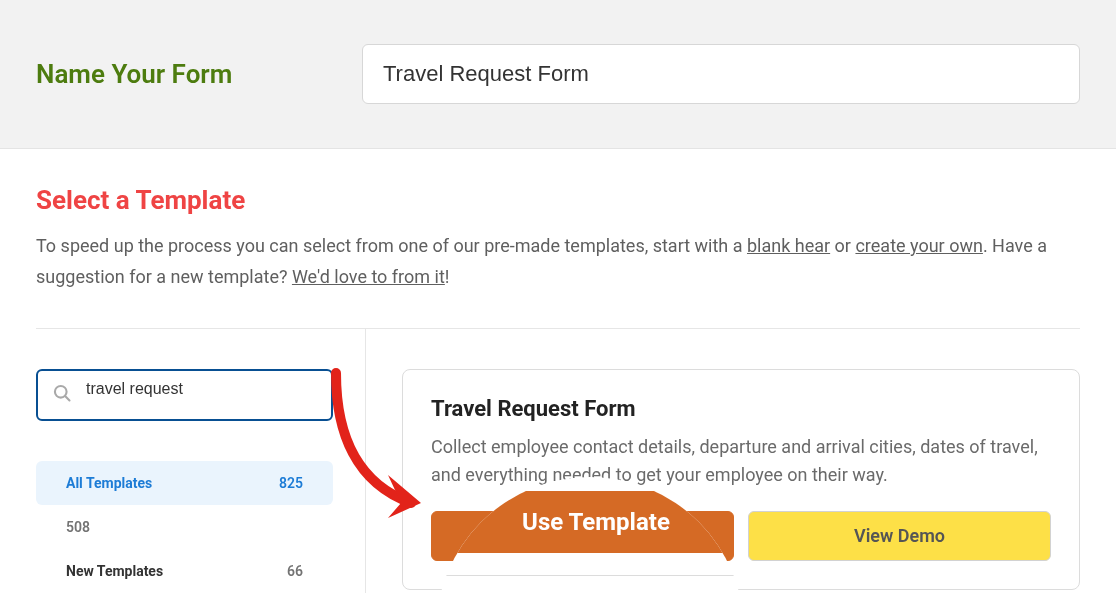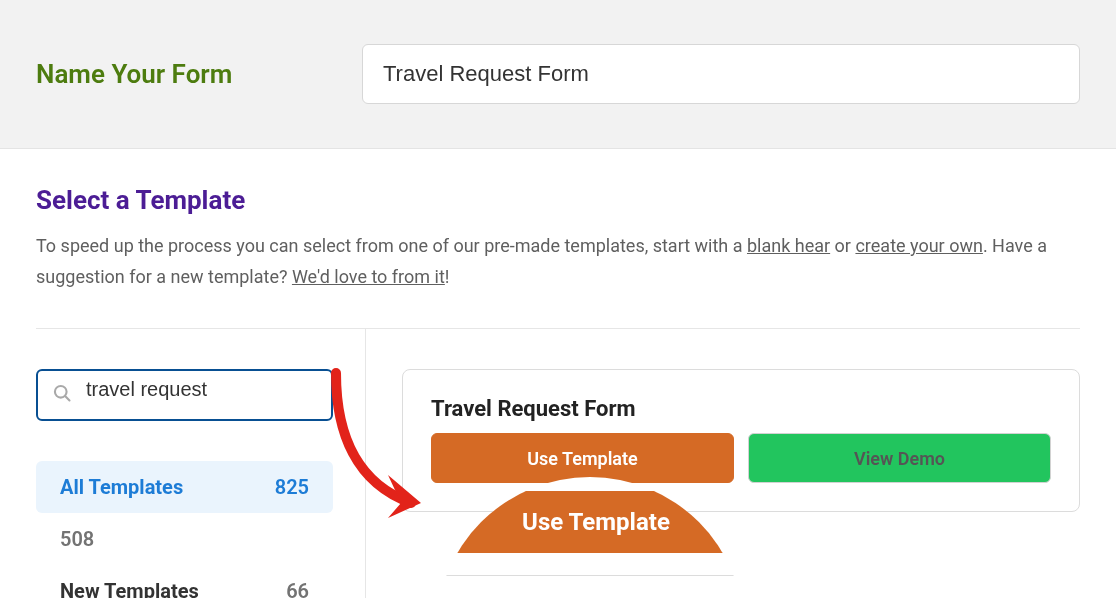--- a/index.html
+++ b/index.html
@@ -40,21 +40,21 @@
       color: #333;
       outline: none;
     }
     
     .template-section {
       padding: 36px 36px 0 36px;
     }
     .template-title {
       font-size: 26px;
       font-weight: 700;
-      color: #4c1d95;
+      color: #ef4444;
       margin-bottom: 16px;
     }
     .template-desc {
       font-size: 18px;
       color: #5f5f5f;
       line-height: 1.7;
     }
     .template-desc a {
       color: #5f5f5f;
       text-decoration: underline;
@@ -80,36 +80,36 @@
       left: 16px;
       top: 50%;
       transform: translateY(-50%);
       color: #a9a9a9;
     }
     .search-input {
       width: 100%;
       height: 52px;
       border: 2px solid #084f92;
       border-radius: 6px;
-      font-size: 20px;
+      font-size: 16px;
       padding: 0 16px 12px 48px;
       color: #333;
       outline: none;
     }
     .cat-list {
       display: flex;
       flex-direction: column;
     }
     .cat-item {
       display: flex;
       justify-content: space-between;
-      padding: 14px 24px;
+      padding: 14px 30px;
       border-radius: 6px;
       cursor: pointer;
-      font-size: 20px;
+      font-size: 14px;
     }
     .cat-item .label {
       font-weight: 700;
     }
     .cat-item .count {
       font-weight: 600;
       color: #737373;
     }
     .cat-item.active {
       background: #eaf4fd;
@@ -155,21 +155,21 @@
       align-items: center;
       justify-content: center;
       border: 1px solid transparent;
     }
     .btn-primary {
       background: #d56a25;
       color: #fff;
       border-color: #d56a25;
     }
     .btn-secondary {
-      background: #22c55e;
+      background: #fde047;
       color: #555;
       border-color: #d2d2d2;
     }
     
     .arrow-svg {
       position: absolute;
       left: 280px;
       top: 34px;
       width: 130px;
       height: 160px;
@@ -255,20 +255,21 @@
         <div class="cat-item">
           <span class="label">New Templates</span>
           <span class="count">66</span>
         </div>
       </div>
     </div>
 
     <div class="content">
       <div class="card">
         <div class="card-title">Travel Request Form</div>
+        <div class="card-desc">Collect employee contact details, departure and arrival cities, dates of travel, and everything needed to get your employee on their way.</div>
         <div class="card-actions">
           <div class="btn btn-primary">Use Template</div>
           <div class="btn btn-secondary">View Demo</div>
         </div>
       </div>
     </div>
 
     <div class="magnifier">
       <div class="magnifier-inner">
         <div class="mbtn">Use Template</div>

